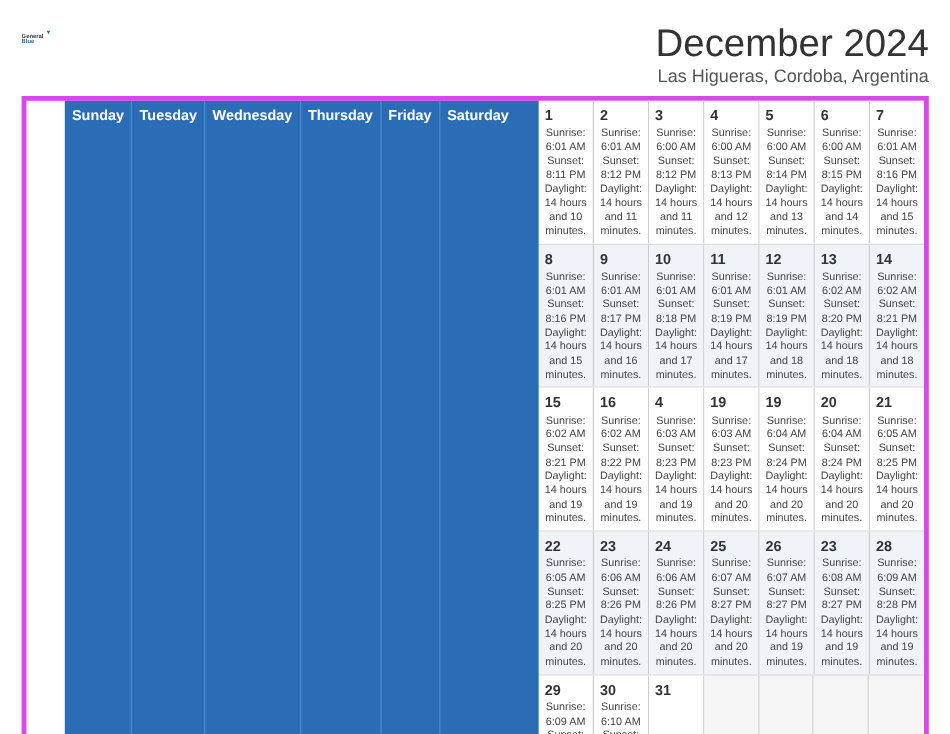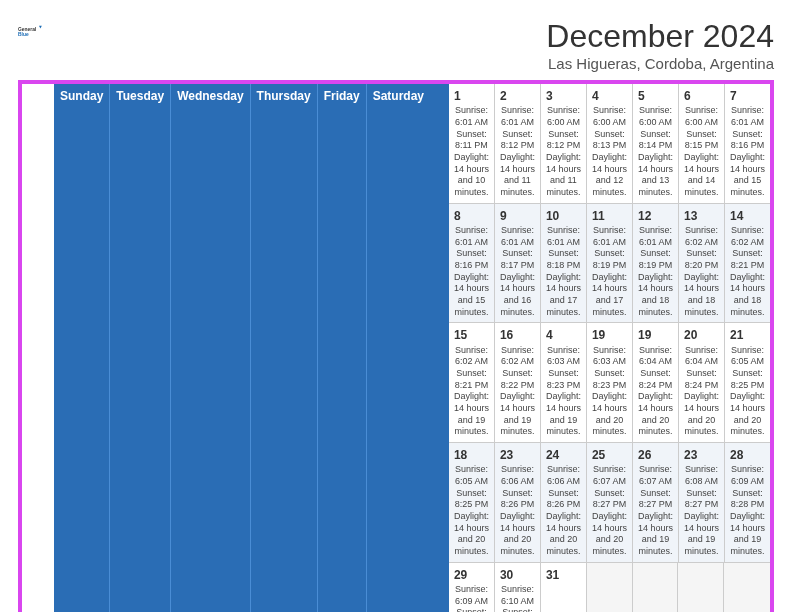--- a/index.html
+++ b/index.html
@@ -278,21 +278,21 @@
           <div class="cal-cell">
             <span class="day-num">21</span>
             <div class="cell-info" style="white-space: pre-line;">Sunrise: 6:05 AM
 Sunset: 8:25 PM
 Daylight: 14 hours
 and 20 minutes.</div>
           </div>
         </div>
         <div class="cal-row">
           <div class="cal-cell alt-row">
-            <span class="day-num">18</span>
+            <span class="day-num">22</span>
             <div class="cell-info" style="white-space: pre-line;">Sunrise: 6:05 AM
 Sunset: 8:25 PM
 Daylight: 14 hours
 and 20 minutes.</div>
           </div>
           <div class="cal-cell alt-row">
             <span class="day-num">23</span>
             <div class="cell-info" style="white-space: pre-line;">Sunrise: 6:06 AM
 Sunset: 8:26 PM
 Daylight: 14 hours

